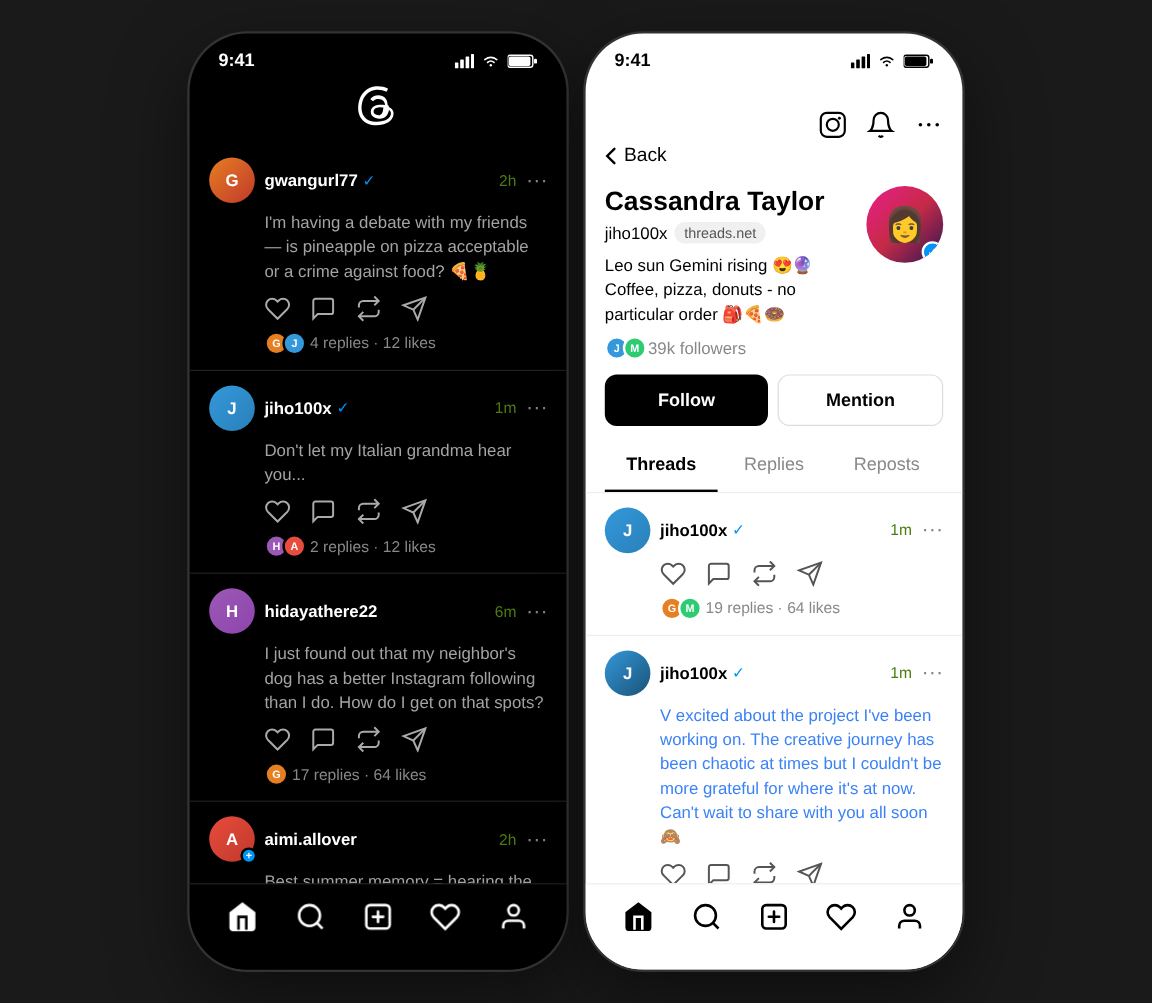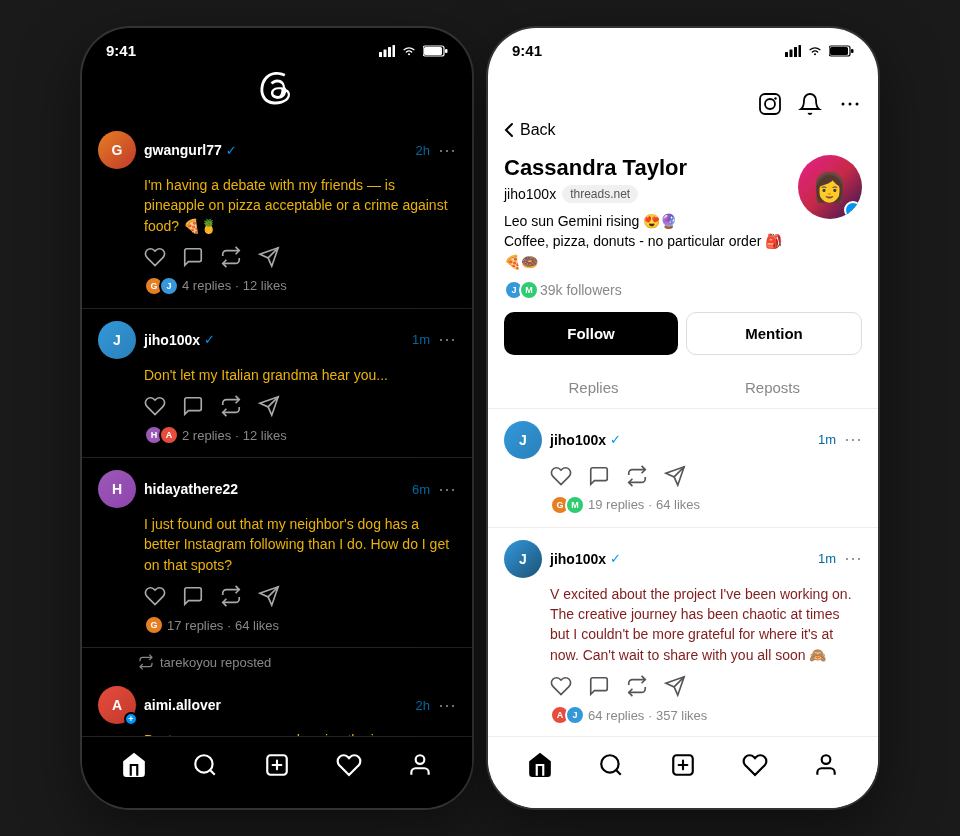--- a/index.html
+++ b/index.html
@@ -11,21 +11,21 @@
       min-height: 100vh;
       font-family: -apple-system, BlinkMacSystemFont, 'Segoe UI', sans-serif;
       padding: 20px;
     }
     .phones-container {
       display: flex;
       gap: 16px;
       align-items: center;
     }
     .phone {
-      width: 390px;
+      width: 314px;
       height: 780px;
       background: #fff;
       border-radius: 48px;
       overflow: hidden;
       position: relative;
       box-shadow: 0 0 0 2px #333, 0 20px 60px rgba(0,0,0,0.5);
     }
     .phone-dark { background: #000; }
     .status-bar {
       display: flex;
@@ -99,35 +99,35 @@
       font-size: 14px;
       color: #000;
     }
     .phone-dark .username { color: #fff; }
     .verified-badge {
       color: #0095f6;
       font-size: 13px;
     }
     .post-time {
       font-size: 13px;
-      color: #0369a1;
+      color: #4d7c0f;
     }
     .more-btn {
       color: #888;
       font-size: 18px;
       cursor: pointer;
     }
     .post-content {
       font-size: 14px;
       color: #000;
       line-height: 1.45;
       margin-left: 46px;
       margin-bottom: 10px;
     }
-    .phone-dark .post-content { color: #eab308; }
+    .phone-dark .post-content { color: #a3a3a3; }
     .post-actions {
       display: flex;
       gap: 16px;
       margin-left: 46px;
       margin-bottom: 8px;
     }
     .action-btn {
       cursor: pointer;
       color: #888;
       display: flex;
@@ -550,29 +550,20 @@
             </span>
         </div>
         <div class="post-stats">
           <div class="mini-avatars">
             <div class="mini-avatar" style="background:#e67e22;">G</div>
           </div>
           <span class="stats-text"><span>17 replies</span> · <span>64 likes</span></span>
         </div>
       </div>
 
-      <div class="repost-indicator">
-        <svg width="16" height="16" viewBox="0 0 24 24" fill="none">
-          <polyline points="17 1 21 5 17 9" stroke="#888" stroke-width="1.8"></polyline>
-          <path d="M3 11V9a4 4 0 0 1 4-4h14" stroke="#888" stroke-width="1.8"></path>
-          <polyline points="7 23 3 19 7 15" stroke="#888" stroke-width="1.8"></polyline>
-          <path d="M21 13v2a4 4 0 0 1-4 4H3" stroke="#888" stroke-width="1.8"></path>
-        </svg>
-        <span>tarekoyou reposted</span>
-      </div>
 
       <div class="post">
         <div class="post-header">
           <div class="post-user-info">
             <div style="position:relative;">
               <div class="avatar-placeholder av-aimi">A</div>
               <div style="position:absolute;bottom:-2px;right:-2px;width:14px;height:14px;background:#0095f6;border-radius:50%;border:2px solid #000;display:flex;align-items:center;justify-content:center;">
                   <span style="color:#fff;font-size:9px;font-weight:bold;">+</span>
                 </div>
             </div>
@@ -700,20 +691,21 @@
         <div class="verified-large">✓</div>
       </div>
     </div>
 
     <div class="action-buttons">
       <button class="follow-btn">Follow</button>
       <button class="mention-btn">Mention</button>
     </div>
 
     <div class="profile-tabs">
+      <div class="tab active">Threads</div>
       <div class="tab">Replies</div>
       <div class="tab">Reposts</div>
     </div>
 
     <div class="profile-posts">
 
       <div class="profile-post">
         <div class="post-header">
           <div class="post-user-info">
             <div class="avatar-placeholder av-jiho" style="color:#fff;">J</div>
@@ -769,21 +761,21 @@
             <div class="username-row">
               <span class="username">jiho100x</span>
               <span class="verified-badge">✓</span>
             </div>
           </div>
           <div class="post-header-right">
             <span class="post-time">1m</span>
             <span class="more-btn">···</span>
           </div>
         </div>
-        <div class="post-content" style="color:#7f1d1d;">V excited about the project I've been working on. The creative journey has been chaotic at times but I couldn't be more grateful for where it's at now. Can't wait to share with you all soon 🙈</div>
+        <div class="post-content" style="color:#3b82f6;">V excited about the project I've been working on. The creative journey has been chaotic at times but I couldn't be more grateful for where it's at now. Can't wait to share with you all soon 🙈</div>
         <div class="post-actions">
           <span class="action-btn">
               <svg width="22" height="22" viewBox="0 0 24 24">
                 <path d="M20.84 4.61a5.5 5.5 0 0 0-7.78 0L12 5.67l-1.06-1.06a5.5 5.5 0 0 0-7.78 7.78l1.06 1.06L12 21.23l7.78-7.78 1.06-1.06a5.5 5.5 0 0 0 0-7.78z" stroke="#555" stroke-width="1.8" fill="none"></path>
               </svg>
             </span>
           <span class="action-btn">
               <svg width="22" height="22" viewBox="0 0 24 24">
                 <path d="M21 15a2 2 0 0 1-2 2H7l-4 4V5a2 2 0 0 1 2-2h14a2 2 0 0 1 2 2z" stroke="#555" stroke-width="1.8" fill="none"></path>
               </svg>

